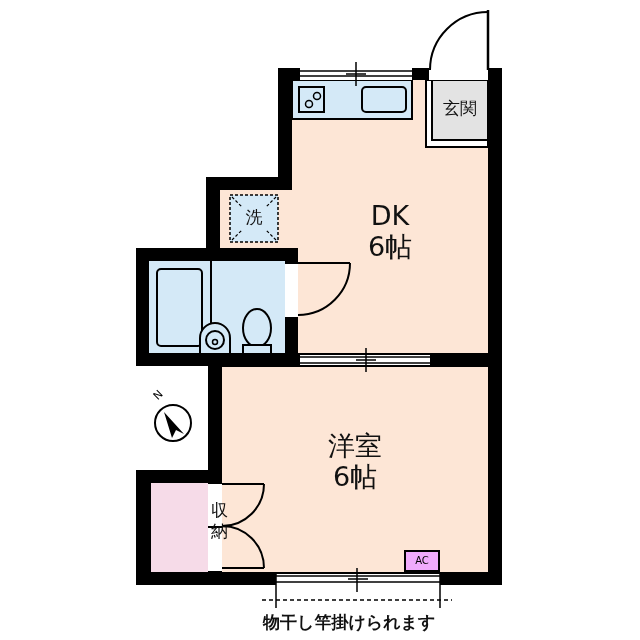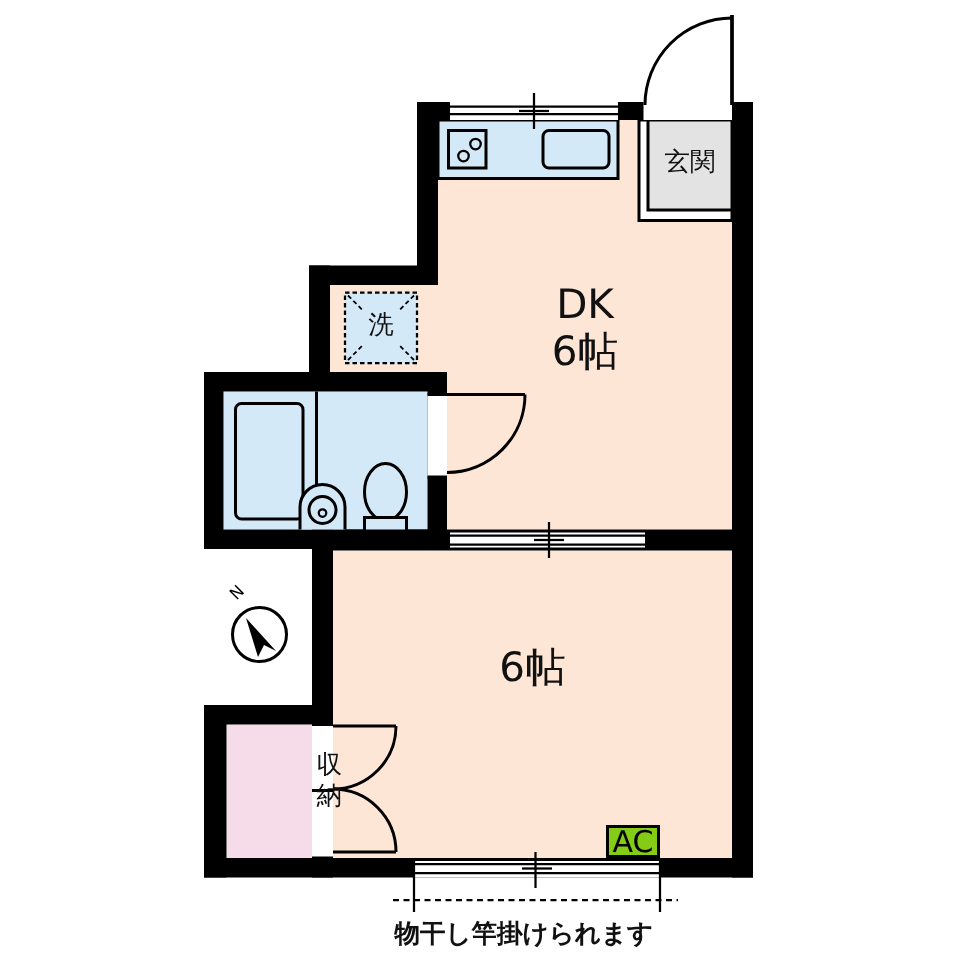--- a/index.html
+++ b/index.html
@@ -1,21 +1,21 @@
 <!DOCTYPE html>
 <html><head>
 <meta charset="utf-8">
 <style>
   html, body { margin:0; padding:0; background:#ffffff; }
   body { width:640px; height:640px; position:relative; overflow:hidden; font-family:"DejaVu Sans", sans-serif; }
   svg { position:absolute; left:0; top:0; }
   .lbl { position:absolute; color:#111; text-align:center; line-height:1.15; }
   .room-lbl { font-size:27px; }
   .small-lbl { font-size:17px; }
-  .ac-box { position:absolute; border:2px solid #000; background:#84cc16; font-size:20px; text-align:center; line-height:18px; }
+  .ac-box { position:absolute; border:2px solid #000; background:#f0abfc; font-size:10px; text-align:center; line-height:18px; }
   .note { position:absolute; font-size:17px; color:#111; white-space:nowrap; }
 </style>
 </head>
 <body>
 
 <svg width="640" height="640" viewBox="0 0 640 640">
 
   <polygon points="292,80 488,80 488,353 298,353 298,262 292,262 292,248 220,248 220,190 292,190" fill="#fde6d6"></polygon>
 
   <rect x="222" y="367" width="266" height="205" fill="#fde6d6"></rect>
@@ -144,26 +144,27 @@
   <g>
     <circle cx="173" cy="423" r="18" fill="#fff" stroke="#000" stroke-width="2"></circle>
     <polygon points="164,412 184,434 176,430 172,438" fill="#000"></polygon>
     <text x="155" y="400" font-size="11" font-family="DejaVu Sans, sans-serif" transform="rotate(-45 157 397)">N</text>
   </g>
 </svg>
 
 <div class="lbl small-lbl" style="left:432px; top:99px; width:56px;">玄関</div>
 <div class="lbl small-lbl" style="left:230px; top:208px; width:48px;">洗</div>
 
-<div class="lbl room-lbl" style="left:340px; top:188px; width:100px;">
+<div class="lbl room-lbl" style="left:340px; top:200px; width:100px;">
   <div>DK</div>
   <div>6帖</div>
 </div>
 
 <div class="lbl room-lbl" style="left:305px; top:430px; width:100px;">
+  <div>洋室</div>
   <div>6帖</div>
 </div>
 
 <div class="lbl small-lbl" style="left:151px; top:500px; width:57px;padding-left:40px;">
   <div style="width:20px; margin:0 auto; word-break:break-all; line-height:1.25;">収納</div>
 </div>
 
 <div class="ac-box" style="left:404px; top:550px; width:32px; height:18px;">AC</div>
 
 <div class="note" style="left:263px; top:611px;font-weight:bold;">物干し竿掛けられます</div>

